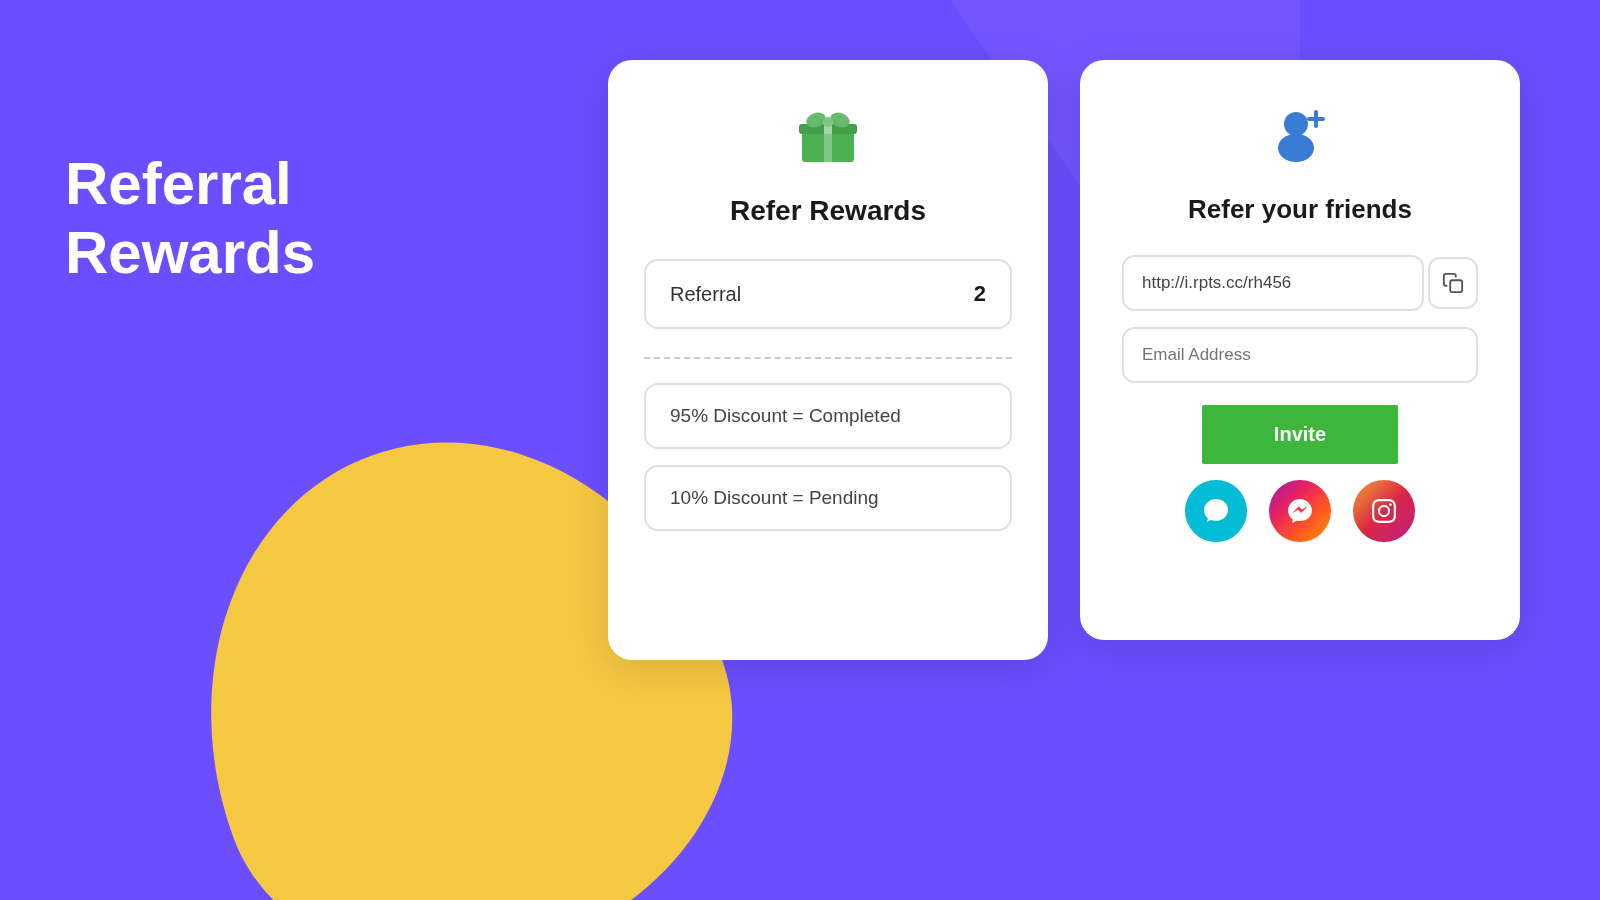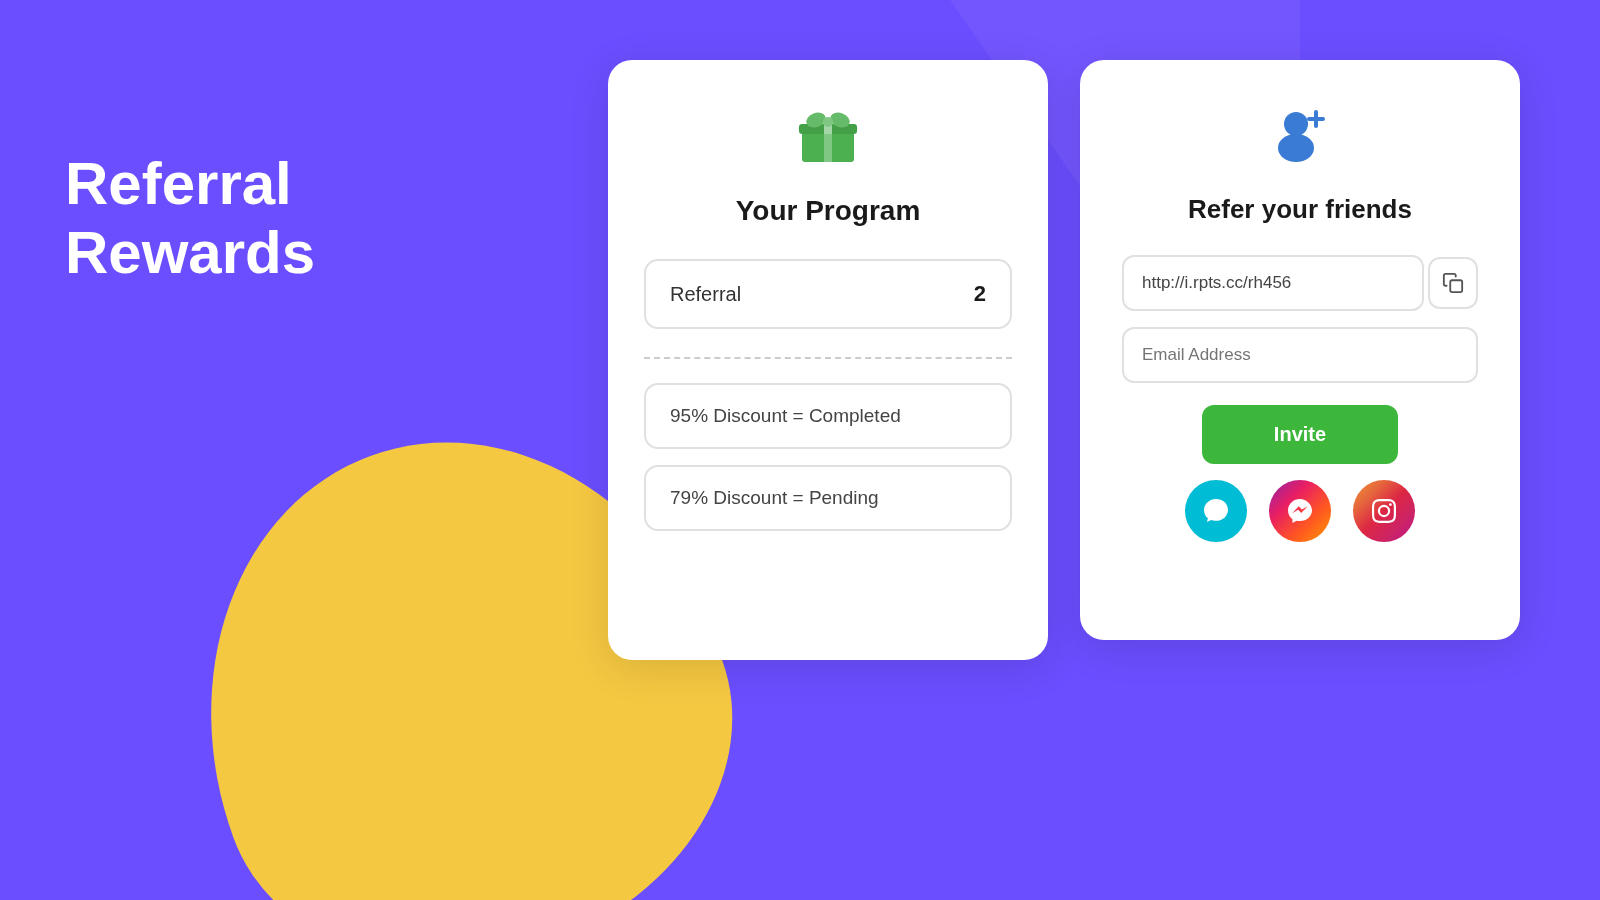--- a/index.html
+++ b/index.html
@@ -209,21 +209,21 @@
       outline: none;
       background: #fff;
       margin-bottom: 22px;
     }
 
     .invite-btn {
       width: 55%;
       background: #3CB73C;
       color: #fff;
       border: none;
-      border-radius: 12px;
+      border-radius: 2px;
       padding: 18px 0;
       font-size: 20px;
       font-weight: 700;
       cursor: pointer;
       margin-bottom: 16px;
     }
 
     .social-icons {
       display: flex;
       gap: 22px;
@@ -286,35 +286,35 @@
         <rect x="30" y="24" width="8" height="10" fill="#A5D6A7"></rect>
 
         <ellipse cx="22" cy="20" rx="10" ry="7" fill="#66BB6A" transform="rotate(-20 22 20)"></ellipse>
 
         <ellipse cx="46" cy="20" rx="10" ry="7" fill="#66BB6A" transform="rotate(20 46 20)"></ellipse>
 
         <circle cx="34" cy="22" r="5" fill="#81C784"></circle>
       </svg>
     </div>
 
-    <div class="rewards-title">Your Program</div>
+    <div class="rewards-title">Refer Rewards</div>
 
     <div class="referral-box">
       <span class="referral-label">Referral</span>
       <span class="referral-count">2</span>
     </div>
 
     <hr class="dashed-divider">
 
     <div class="status-box">
       <span class="status-text">95% Discount = Completed</span>
     </div>
 
     <div class="status-box">
-      <span class="status-text">79% Discount = Pending</span>
+      <span class="status-text">10% Discount = Pending</span>
     </div>
   </div>
 
   <div class="card refer-card">
 
     <div class="refer-icon">
       <svg width="60" height="60" viewBox="0 0 60 60" fill="none" xmlns="http://www.w3.org/2000/svg">
 
         <circle cx="26" cy="20" r="12" fill="#3a7bd5"></circle>
 

